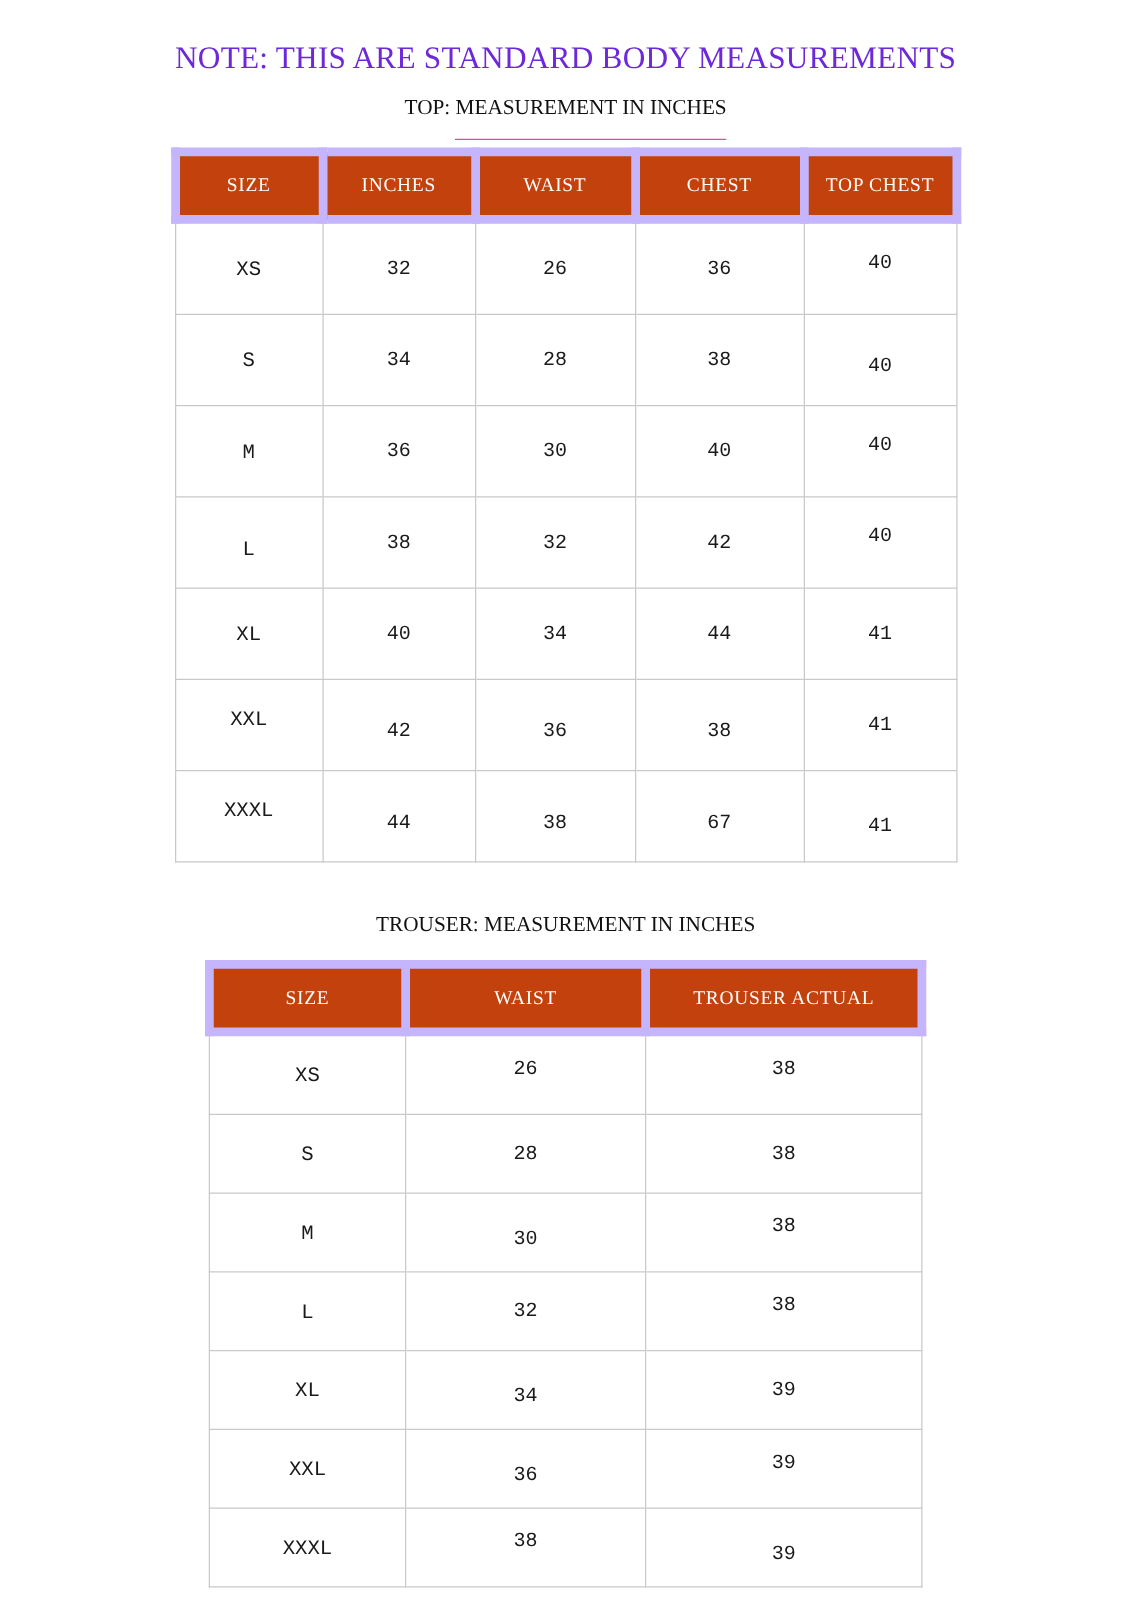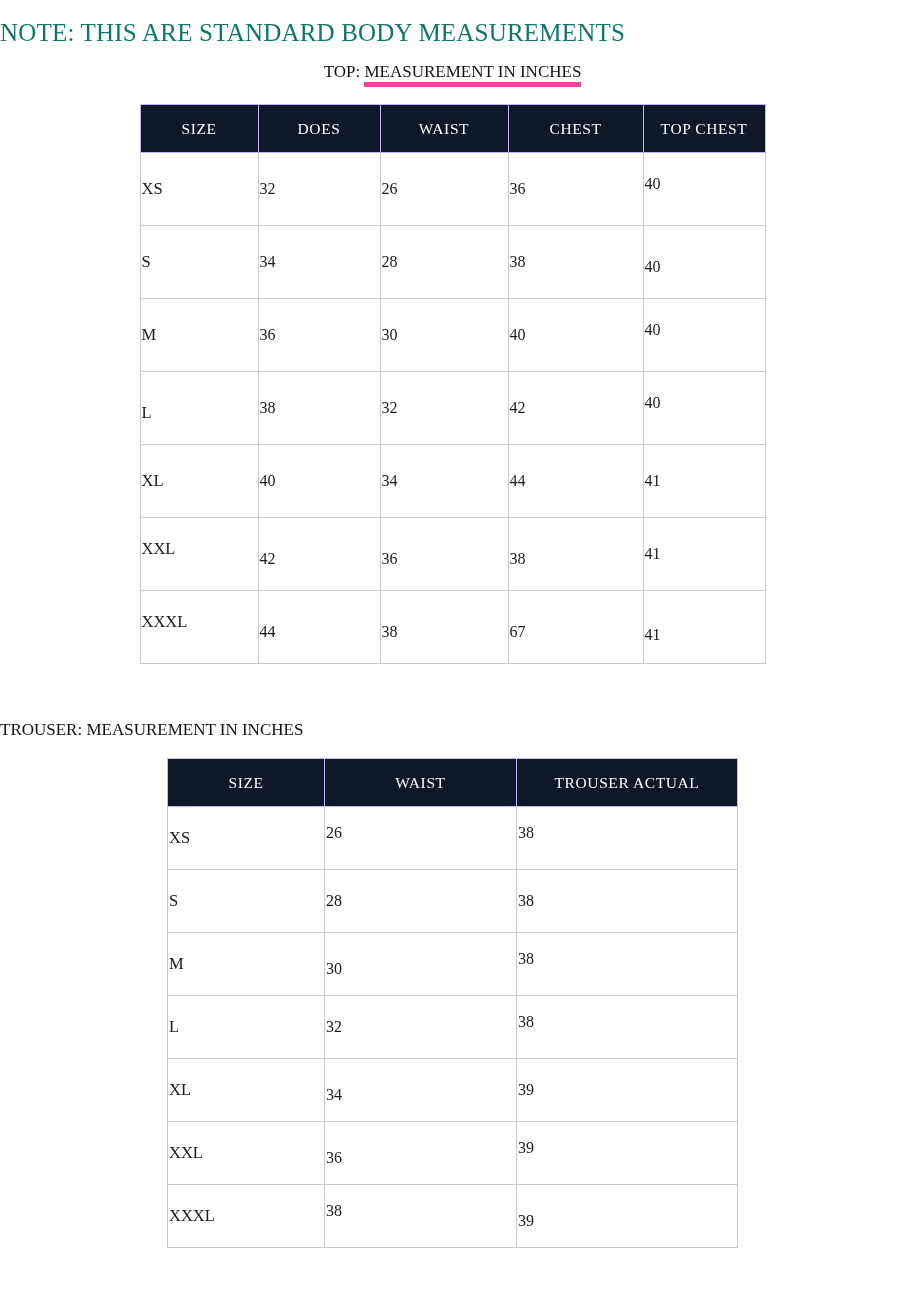--- a/index.html
+++ b/index.html
@@ -16,80 +16,82 @@
     overflow: hidden;
   }
   .page {
     width: 905px;
     height: 1295px;
     box-sizing: border-box;
     padding: 0;
     position: relative;
   }
   .note-top {
-    text-align: left;
-    color: #0f766e;
+    text-align: center;
+    color: #6d28d9;
     font-size: 25px;
     letter-spacing: 0.2px;
-    margin-top: 19px;
+    margin-top: 33px;
   }
   .sub-heading {
     text-align: center;
     font-size: 17px;
     color: #111;
     margin-top: 15px;
   }
   .sub-heading .underline {
-    border-bottom: 5px solid #ec4899;
-    padding-bottom: 1px;
+    border-bottom: 1px solid #ec4899;
+    padding-bottom: 16px;
   }
   table {
     border-collapse: collapse;
     table-layout: fixed;
   }
   .tbl-top {
     width: 625px;
     margin: 22px auto 0 auto;
   }
   .tbl-trouser {
     width: 570px;
     margin: 18px auto 0 auto;
   }
   .tbl-top th, .tbl-trouser th {
-    background: #0f172a;
+    background: #c2410c;
     color: #ffffff;
     font-weight: normal;
     font-size: 15.5px;
     letter-spacing: 0.6px;
     height: 45px;
-    border: 1px solid #c4b5fd;
+    border: 7px solid #c4b5fd;
     text-align: center;
     vertical-align: middle;
   }
   .tbl-top td, .tbl-trouser td {
     border: 1px solid #c9c9c9;
-    text-align: left;
+    text-align: center;
     vertical-align: middle;
     font-size: 16px;
     color: #1a1a1a;
     height: 70px;
+    font-family: Liberation Mono, monospace;
   }
   .tbl-top tbody tr td:first-child,
   .tbl-trouser tbody tr td:first-child {
     font-size: 16.5px;
   }
   
   .j-up { position: relative; top: -5px; }
   .j-dn { position: relative; top: 5px; }
   .j-dn2 { position: relative; top: 8px; }
 
   .trouser-heading {
+    text-align: center;
     font-size: 17px;
     color: #111;
-    margin-top: 56px;
+    margin-top: 40px;
   }
   .tbl-trouser td { height: 60px; }
   .note-bottom {
     text-align: center;
     color: #a83232;
     font-size: 23px;
     line-height: 1.45;
     margin-top: 44px;
   }
 </style>
@@ -108,21 +110,21 @@
     <colgroup>
       <col style="width:118px">
       <col style="width:122px">
       <col style="width:128px">
       <col style="width:135px">
       <col style="width:122px">
     </colgroup>
     <thead>
       <tr>
         <th>SIZE</th>
-        <th>DOES</th>
+        <th>INCHES</th>
         <th>WAIST</th>
         <th>CHEST</th>
         <th>TOP CHEST</th>
       </tr>
     </thead>
     <tbody>
       <tr>
         <td>XS</td>
         <td>32</td>
         <td>26</td>

